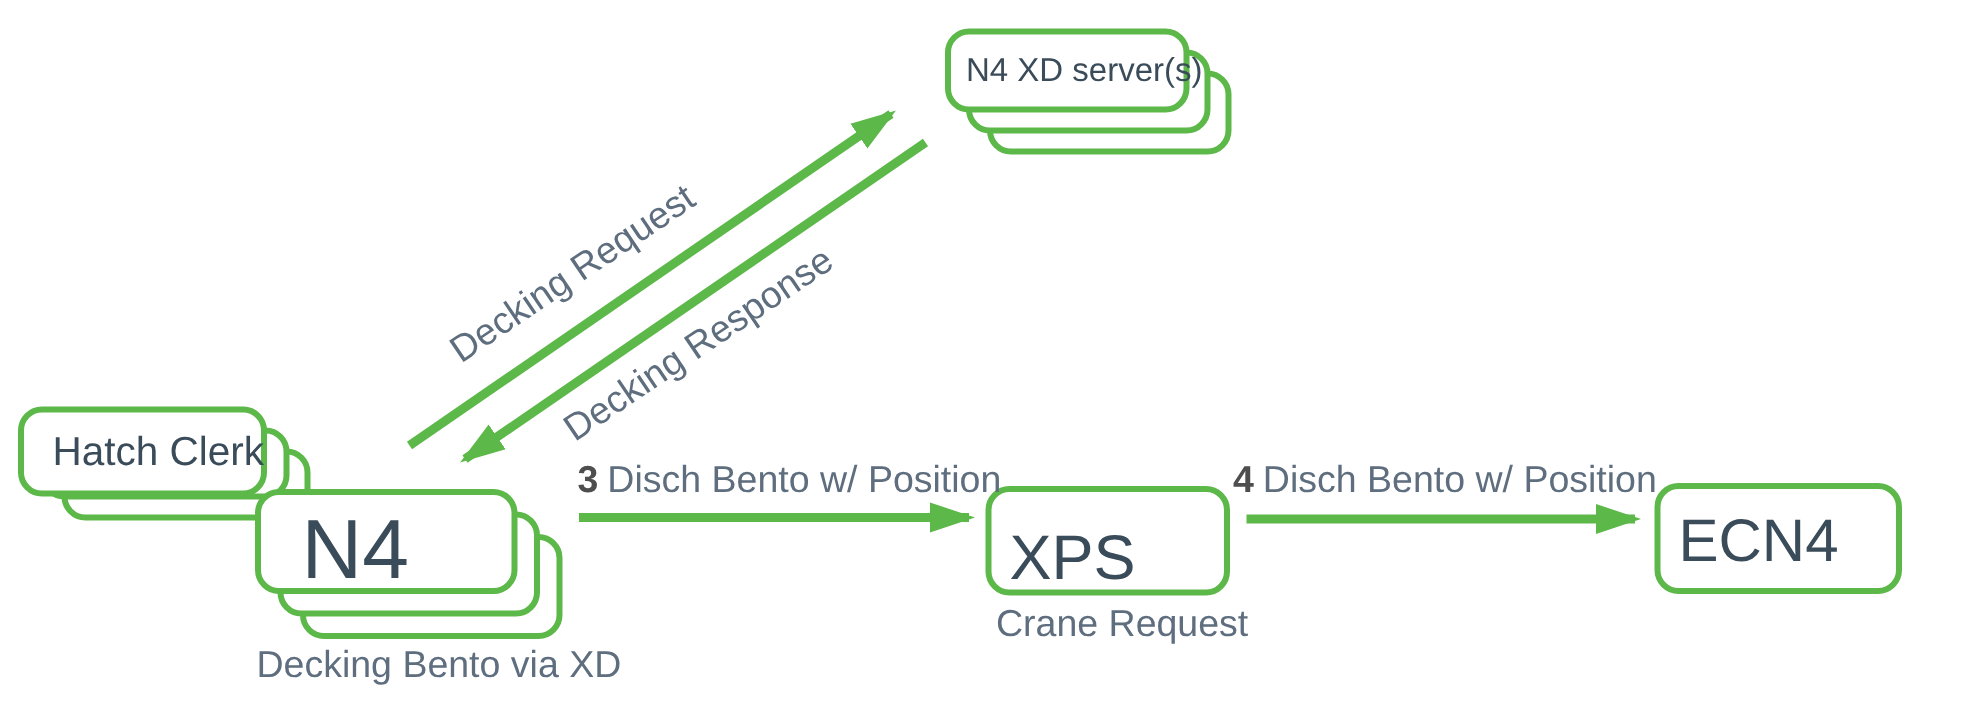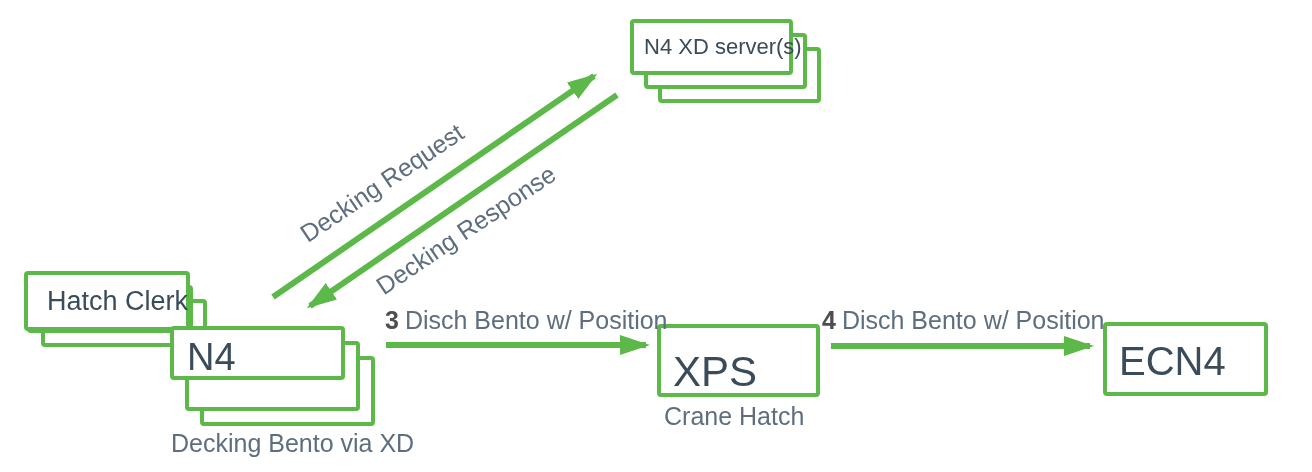--- a/index.html
+++ b/index.html
@@ -15,21 +15,21 @@
     background:#ffffff;
     overflow:hidden;
     font-family:"Liberation Sans", sans-serif;
   }
   .arrows{position:absolute;left:0;top:0;z-index:1;}
   .gbox{
     position:absolute;
     box-sizing:border-box;
     background:#ffffff;
     border:4px solid var(--green);
-    border-radius:4px;
+    border-radius:16px;
   }
   .node-front{
     display:flex;
     align-items:center;
     color:var(--ink);
     z-index:3;
   }
   .z2{z-index:2;}
   .z1{z-index:1;}
   .n4-layer{z-index:4;}
@@ -76,27 +76,27 @@
   </svg>
 
   <div class="gbox z1" style="left:658px;top:47px;width:163px;height:56px"></div>
   <div class="gbox z2" style="left:644px;top:33px;width:163px;height:56px"></div>
   <div class="gbox node-front" style="left:630px;top:19px;width:163px;height:56px;padding-left:10px;font-size:22px">
     <span class="node-label">N4 XD server(s)</span>
   </div>
 
   <div class="gbox z1" style="left:41px;top:299px;width:166px;height:48px"></div>
   <div class="gbox z2" style="left:27px;top:285px;width:166px;height:48px"></div>
-  <div class="gbox node-front" style="left:24px;top:271px;width:166px;height:60px;padding-left:19px;font-size:27px">
+  <div class="gbox node-front" style="left:12px;top:271px;width:166px;height:60px;padding-left:19px;font-size:27px">
     <span class="node-label">Hatch Clerk</span>
   </div>
 
   <div class="gbox n4-layer" style="left:200px;top:356px;width:175px;height:70px"></div>
   <div class="gbox n4-mid" style="left:185px;top:341px;width:175px;height:70px"></div>
-  <div class="gbox node-front n4-front" style="left:170px;top:326px;width:175px;height:54px;padding-left:13px;padding-top:8px;font-size:38px">
+  <div class="gbox node-front n4-front" style="left:170px;top:326px;width:175px;height:70px;padding-left:27px;padding-top:8px;font-size:56px">
     <span class="node-label">N4</span>
   </div>
 
   <div class="gbox node-front" style="left:657px;top:324px;width:163px;height:73px;padding-left:12px;padding-top:22px;font-size:42px">
     <span class="node-label">XPS</span>
   </div>
 
   <div class="gbox node-front" style="left:1103px;top:322px;width:165px;height:74px;padding-left:12px;padding-top:4px;font-size:40px">
     <span class="node-label">ECN4</span>
   </div>
@@ -106,16 +106,16 @@
 
   <div class="annotation" style="left:385px;top:306px">
     <span class="num">3</span><span>Disch Bento w/ Position</span>
   </div>
   <div class="annotation" style="left:822px;top:306px">
     <span class="num">4</span><span>Disch Bento w/ Position</span>
   </div>
 
   <div class="annotation" style="left:171px;top:429px">Decking Bento via XD</div>
   <div class="annotation" style="left:664px;top:402px">
-    <div>Crane Hatch</div>
+    <div>Crane Request</div>
   </div>
 
 </div>
 
 </body></html>

